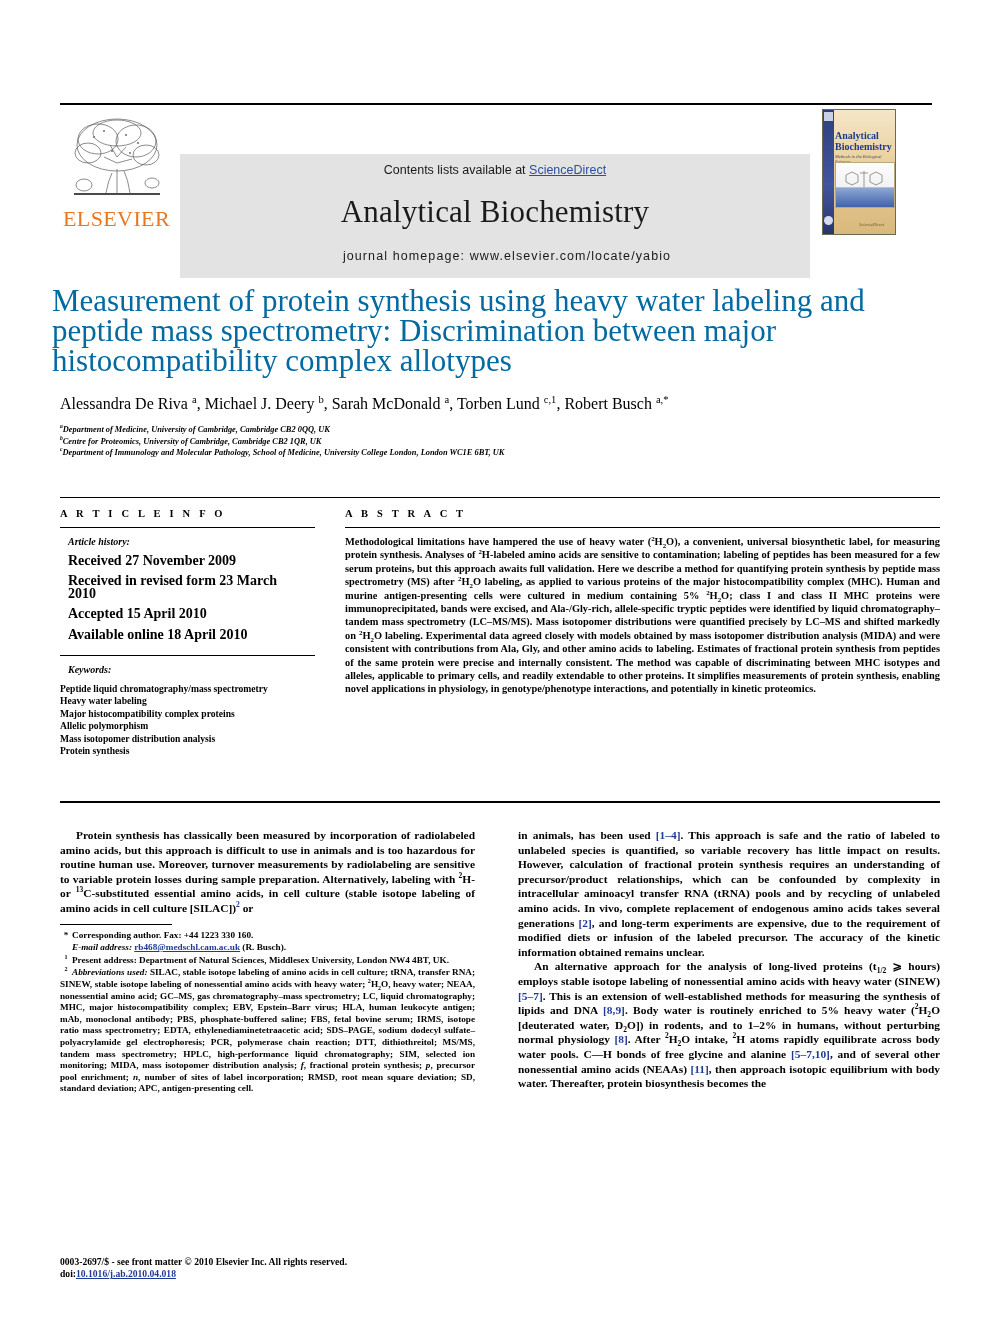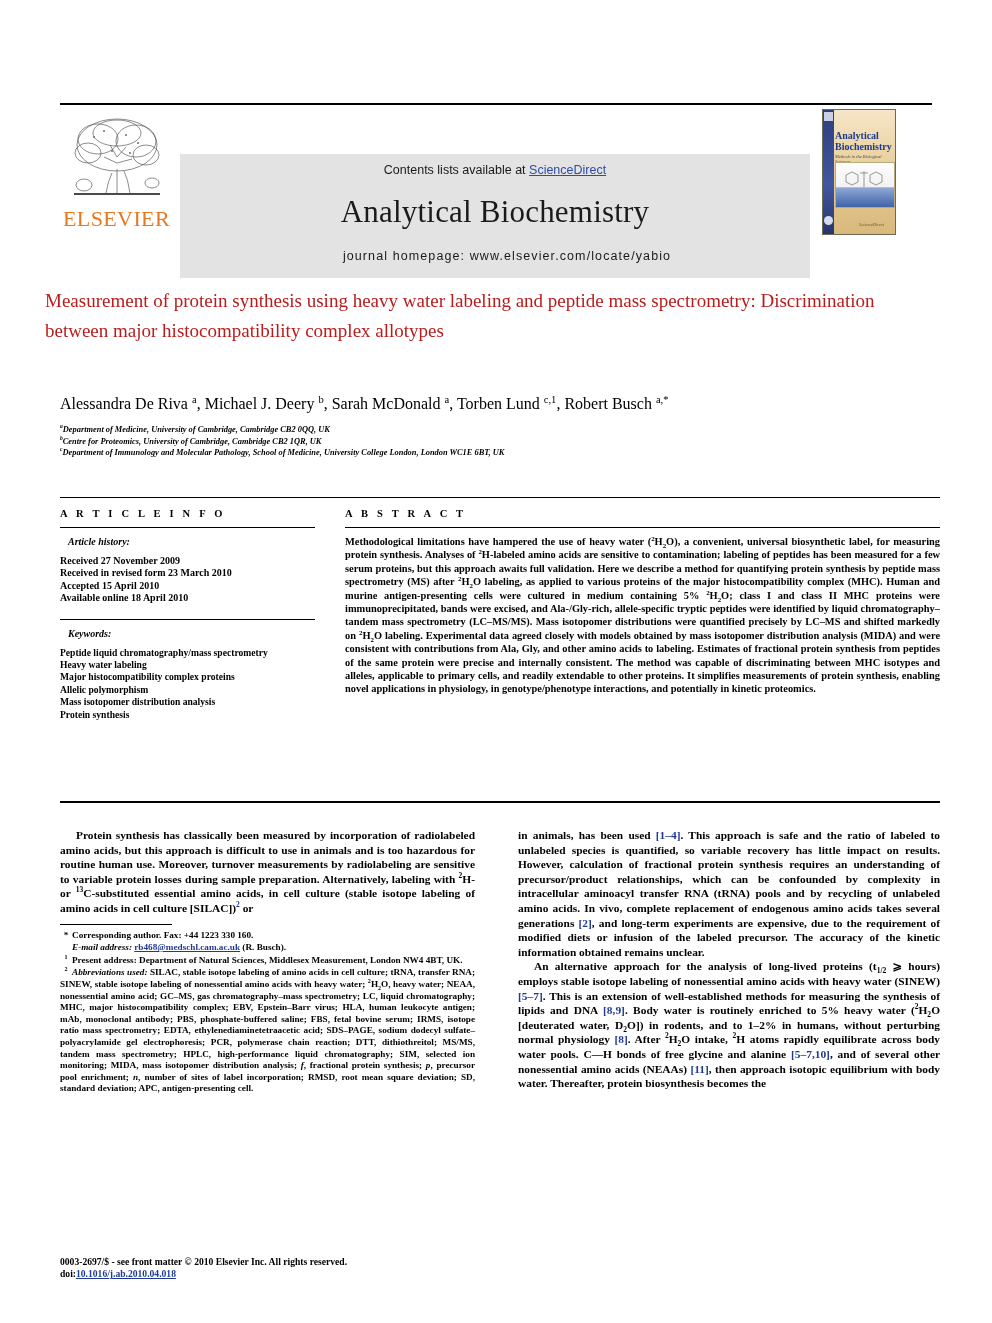--- a/index.html
+++ b/index.html
@@ -154,25 +154,25 @@
     background: #d7dcec;
   }
   .cover-foot {
     position: absolute; left: 36px; top: 112px;
     font-size: 4.5px; color: #6b5a33; font-style: italic;
   }
 
   
   .title {
     position: absolute;
-    left: 45px; top: 286px;
+    left: 52px; top: 286px;
     width: 880px;
-    font-size: 19px;
+    font-size: 31px;
     line-height: 30px;
-    color: #b91c1c;
+    color: #0369a1;
   }
   .authors {
     position: absolute;
     left: 60px; top: 394px;
     width: 880px;
     font-size: 16px;
     line-height: 20px;
   }
   .affil {
     position: absolute;
@@ -218,24 +218,24 @@
     border-top: 1px solid #000;
     margin: 14px 0 7px 0;
   }
   .info-lbl {
     font-size: 10px;
     font-weight: bold;
     font-style: italic;
     margin: 8px;
   }
   .info-line {
-    font-size: 10px;
+    font-size: 14px;
     font-weight: bold;
     line-height: 12.4px;
-    margin: 0;
+    margin: 8px;
     font-family: Liberation Serif, serif;
   }
   .kw-line {
     font-size: 9.6px;
     font-weight: bold;
     line-height: 12.4px;
     margin: 0;
   }
   .abstract-body {
     font-size: 10.4px;
@@ -422,21 +422,21 @@
 
     <p class="footnote">
       <span class="marker">*</span><span>Corresponding author. Fax: +44 1223 330 160.</span>
     </p>
     <p class="footnote fn-ind">
       <span class="ital">E-mail address:</span>
       <a class="email-link" href="#">rb468@medschl.cam.ac.uk</a>
       <span>(R. Busch).</span>
     </p>
     <p class="footnote">
-      <span class="marker"><sup>1</sup></span><span>Present address: Department of Natural Sciences, Middlesex Measurement, London NW4 4BT, UK.</span>
+      <span class="marker"><sup>1</sup></span><span>Present address: Department of Natural Sciences, Middlesex University, London NW4 4BT, UK.</span>
     </p>
     <p class="footnote">
       <span class="marker"><sup>2</sup></span><span class="ital">Abbreviations used:</span>
       <span>SILAC, stable isotope labeling of amino acids in cell culture; tRNA, transfer RNA; SINEW, stable isotope labeling of nonessential amino acids with heavy water; <sup>2</sup>H<sub>2</sub>O, heavy water; NEAA, nonessential amino acid; GC–MS, gas chromatography–mass spectrometry; LC, liquid chromatography; MHC, major histocompatibility complex; EBV, Epstein–Barr virus; HLA, human leukocyte antigen; mAb, monoclonal antibody; PBS, phosphate-buffered saline; FBS, fetal bovine serum; IRMS, isotope ratio mass spectrometry; EDTA, ethylenediaminetetraacetic acid; SDS–PAGE, sodium dodecyl sulfate–polyacrylamide gel electrophoresis; PCR, polymerase chain reaction; DTT, dithiothreitol; MS/MS, tandem mass spectrometry; HPLC, high-performance liquid chromatography; SIM, selected ion monitoring; MIDA, mass isotopomer distribution analysis; <i>f</i>, fractional protein synthesis; <i>p</i>, precursor pool enrichment; <i>n</i>, number of sites of label incorporation; RMSD, root mean square deviation; SD, standard deviation; APC, antigen-presenting cell.</span>
     </p>
   </div>
 
   <div class="body-right">
     <p class="para noindent">in animals, has been used <span class="ref">[1–4]</span>. This approach is safe and the ratio of labeled to unlabeled species is quantified, so variable recovery has little impact on results. However, calculation of fractional protein synthesis requires an understanding of precursor/product relationships, which can be confounded by complexity in intracellular aminoacyl transfer RNA (tRNA) pools and by recycling of unlabeled amino acids. In vivo, complete replacement of endogenous amino acids takes several generations <span class="ref">[2]</span>, and long-term experiments are expensive, due to the requirement of modified diets or infusion of the labeled precursor. The accuracy of the kinetic information obtained remains unclear.</p>
     <p class="para">An alternative approach for the analysis of long-lived proteins (t<sub>1/2</sub> ⩾ hours) employs stable isotope labeling of nonessential amino acids with heavy water (SINEW) <span class="ref">[5–7]</span>. This is an extension of well-established methods for measuring the synthesis of lipids and DNA <span class="ref">[8,9]</span>. Body water is routinely enriched to 5% heavy water (<sup>2</sup>H<sub>2</sub>O [deuterated water, D<sub>2</sub>O]) in rodents, and to 1–2% in humans, without perturbing normal physiology <span class="ref">[8]</span>. After <sup>2</sup>H<sub>2</sub>O intake, <sup>2</sup>H atoms rapidly equilibrate across body water pools. C—H bonds of free glycine and alanine <span class="ref">[5–7,10]</span>, and of several other nonessential amino acids (NEAAs) <span class="ref">[11]</span>, then approach isotopic equilibrium with body water. Thereafter, protein biosynthesis becomes the</p>

